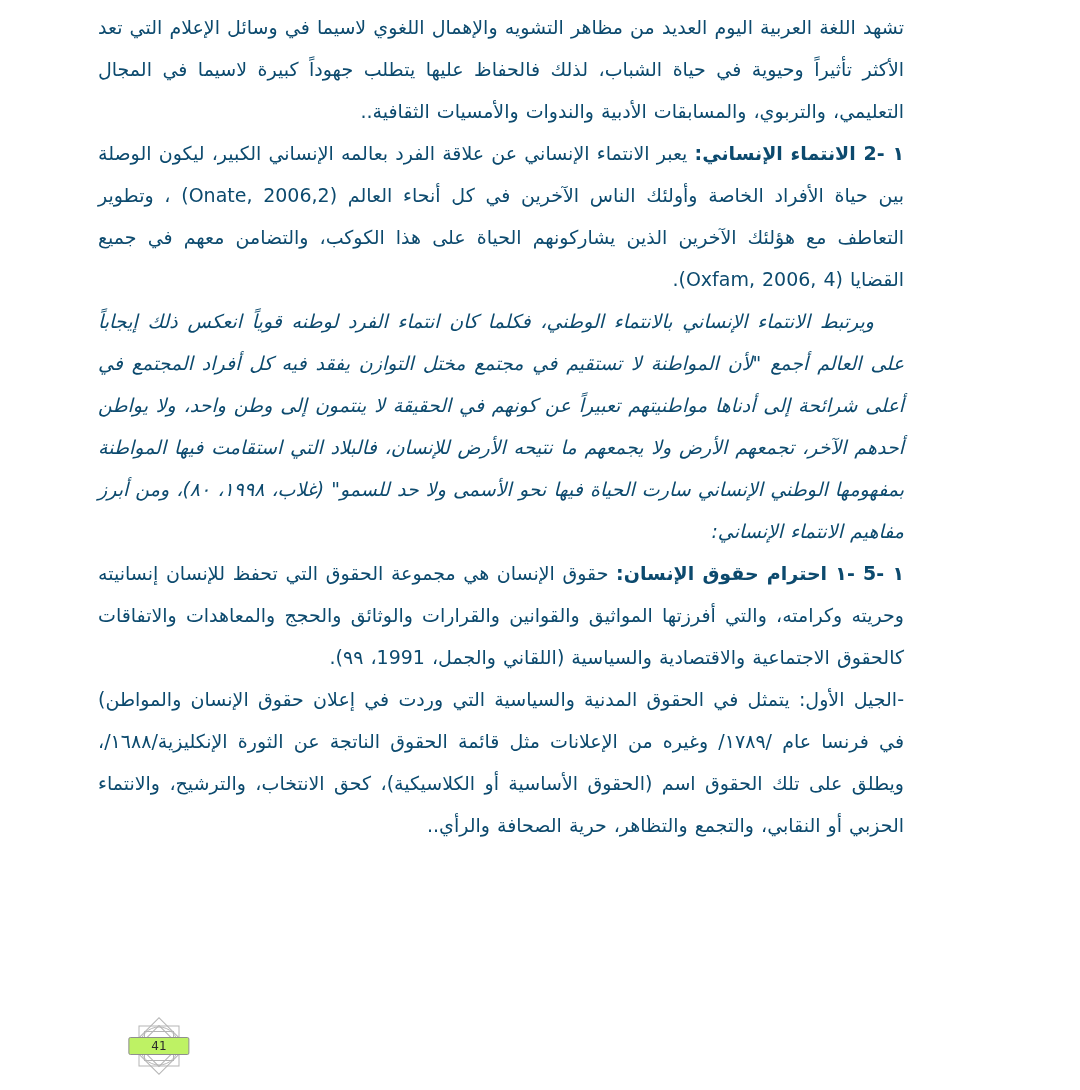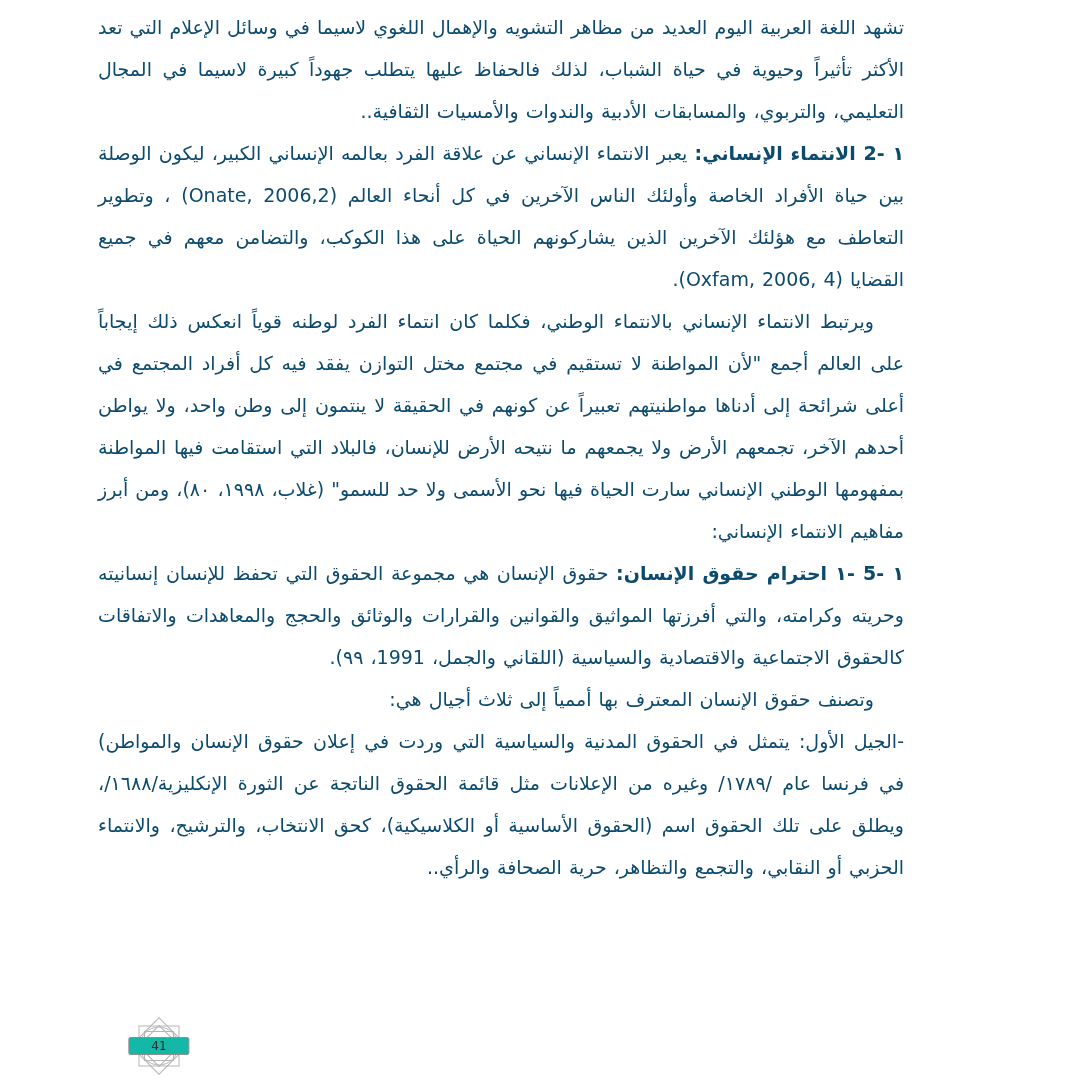--- a/index.html
+++ b/index.html
@@ -21,34 +21,34 @@
     right: 176px;
     width: 806px;
     direction: rtl;
     text-align: justify;
     font-size: 19px;
     line-height: 42px;
     color: #0c4a6e;
     word-spacing: 1px;
   }
   .para { margin: 0; }
-  .para.indent { text-indent: 30px; }
+  .para.indent { text-indent: 30px; font-style: italic; }
   .lead { font-weight: bold; }
   
   .seal {
     position: absolute;
     left: 129px; top: 1016px;
     width: 60px; height: 60px;
   }
   .seal svg { position: absolute; left: 0; top: 0; }
   .seal-num {
     position: absolute;
     left: 50%; top: 50%;
     transform: translate(-50%, -50%);
-    background: #14b8a6;
+    background: #bef264;
     border: 1px solid #8f8f8f;
     border-radius: 2px;
     font-size: 12px;
     line-height: 14px;
     padding: 1px 22px;
     color: #2b2b2b;
   }
   
   .watermark {
     position: absolute;
@@ -72,21 +72,20 @@
   <main class="content">
 
     <p class="para"><span>تشهد اللغة العربية اليوم العديد من مظاهر التشويه والإهمال اللغوي لاسيما في وسائل الإعلام التي تعد الأكثر تأثيراً وحيوية في حياة الشباب، لذلك فالحفاظ عليها يتطلب جهوداً كبيرة لاسيما في المجال التعليمي، والتربوي، والمسابقات الأدبية والندوات والأمسيات الثقافية..</span></p>
 
     <p class="para"><strong class="lead">١ -2 الانتماء الإنساني:</strong><span> يعبر الانتماء الإنساني عن علاقة الفرد بعالمه الإنساني الكبير، ليكون الوصلة بين حياة الأفراد الخاصة وأولئك الناس الآخرين في كل أنحاء العالم ⁦(Onate, 2006,2)⁩ ، وتطوير التعاطف مع هؤلئك الآخرين الذين يشاركونهم الحياة على هذا الكوكب، والتضامن معهم في جميع القضايا ⁦(Oxfam, 2006, 4)⁩.</span></p>
 
     <p class="para indent"><span>ويرتبط الانتماء الإنساني بالانتماء الوطني، فكلما كان انتماء الفرد لوطنه قوياً انعكس ذلك إيجاباً على العالم أجمع "لأن المواطنة لا تستقيم في مجتمع مختل التوازن يفقد فيه كل أفراد المجتمع في أعلى شرائحة إلى أدناها مواطنيتهم تعبيراً عن كونهم في الحقيقة لا ينتمون إلى وطن واحد، ولا يواطن أحدهم الآخر، تجمعهم الأرض ولا يجمعهم ما نتيحه الأرض للإنسان، فالبلاد التي استقامت فيها المواطنة بمفهومها الوطني الإنساني سارت الحياة فيها نحو الأسمى ولا حد للسمو" (غلاب، ١٩٩٨، ٨٠)، ومن أبرز مفاهيم الانتماء الإنساني:</span></p>
 
     <p class="para"><strong class="lead">١ -5 -١ احترام حقوق الإنسان:</strong><span> حقوق الإنسان هي مجموعة الحقوق التي تحفظ للإنسان إنسانيته وحريته وكرامته، والتي أفرزتها المواثيق والقوانين والقرارات والوثائق والحجج والمعاهدات والاتفاقات  كالحقوق الاجتماعية والاقتصادية والسياسية (اللقاني والجمل، 1991، ٩٩).</span></p>
 
-    <p class="para indent"><span>وتصنف حقوق الإنسان المعترف بها أممياً إلى ثلاث أجيال هي:</span></p>
 
     <p class="para"><span>-الجيل الأول: يتمثل في الحقوق المدنية والسياسية التي وردت في إعلان حقوق الإنسان والمواطن) في فرنسا عام /١٧٨٩/ وغيره من الإعلانات مثل قائمة الحقوق الناتجة عن الثورة الإنكليزية/١٦٨٨/، ويطلق على تلك الحقوق اسم (الحقوق الأساسية أو الكلاسيكية)، كحق الانتخاب، والترشيح، والانتماء الحزبي أو النقابي، والتجمع والتظاهر، حرية الصحافة والرأي..</span></p>
 
   </main>
 
   <div class="seal">
     <svg width="60" height="60" viewBox="0 0 60 60">
       <g fill="none" stroke="#b5b5b5" stroke-width="1">
         <rect x="10" y="10" width="40" height="40"></rect>
         <rect x="10" y="10" width="40" height="40" transform="rotate(45 30 30)"></rect>

